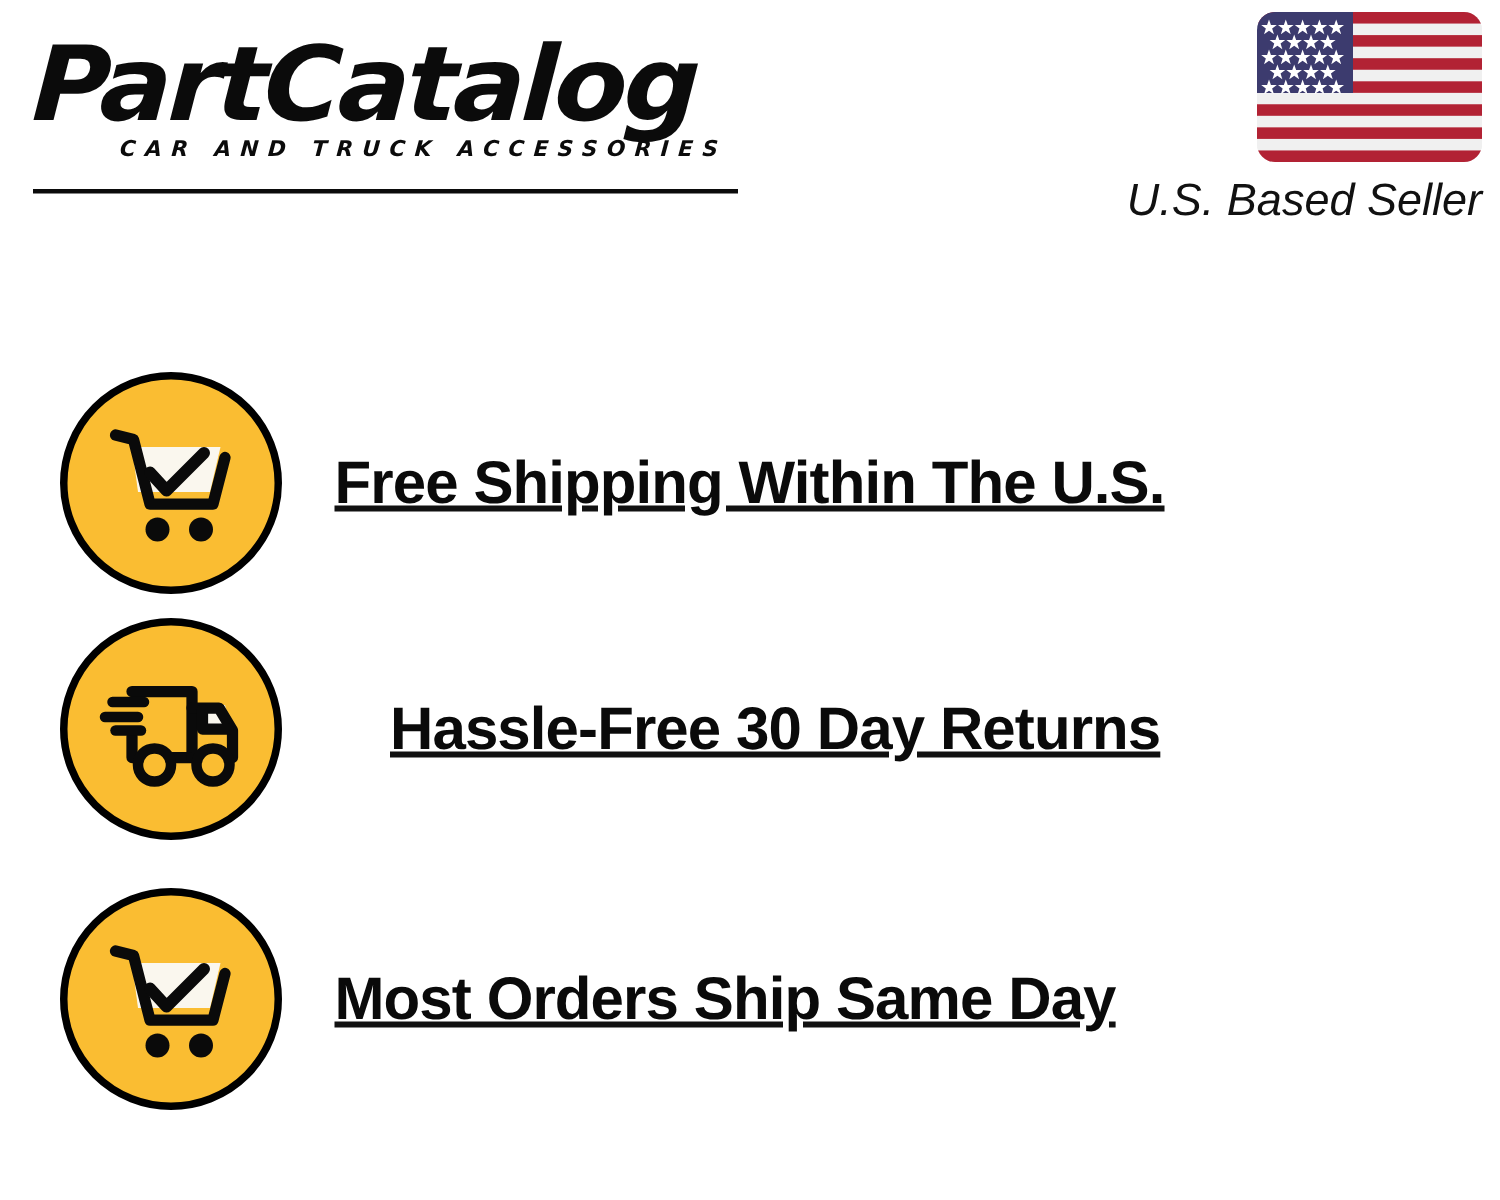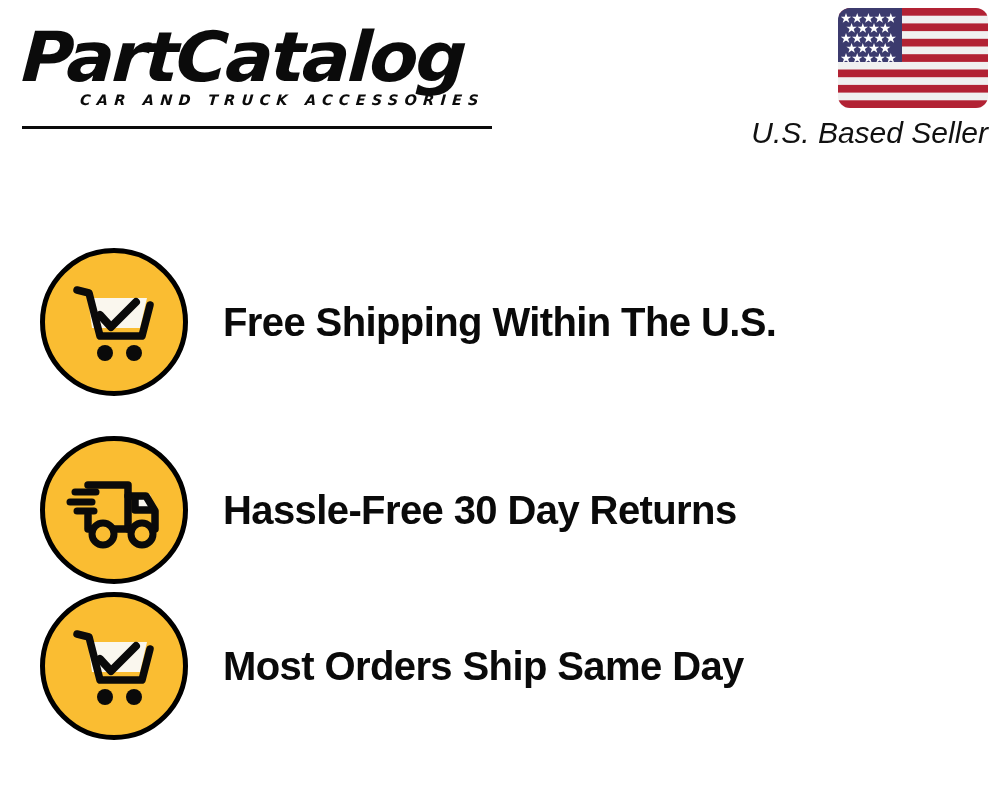--- a/index.html
+++ b/index.html
@@ -100,23 +100,24 @@
     position: absolute;
     left: 0;
     top: 240px;
     width: 1000px;
   }
   .feature-row {
     position: absolute;
     left: 40px;
     display: flex;
     align-items: center;
+    text-decoration: underline;
   }
   .feature-row.row-1 { top: 8px; }
-  .feature-row.row-2 { top: 196px; }
+  .feature-row.row-2 { top: 172px; gap: 37px; }
   .feature-row.row-3 { top: 352px; }
 
   .icon-circle {
     width: 148px;
     height: 148px;
     min-width: 148px;
     border-radius: 50%;
     background: #FABD32;
     border: 5px solid #000000;
     box-sizing: border-box;

